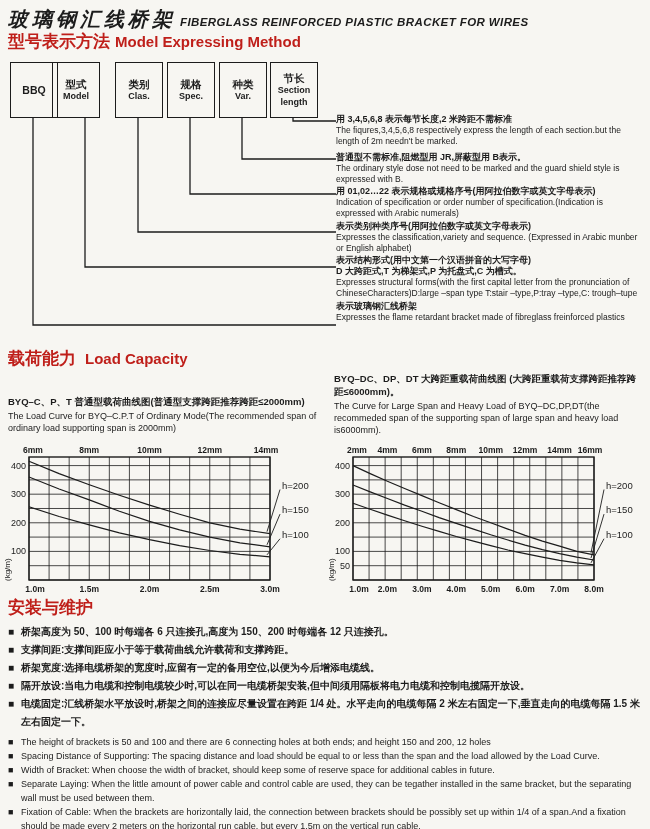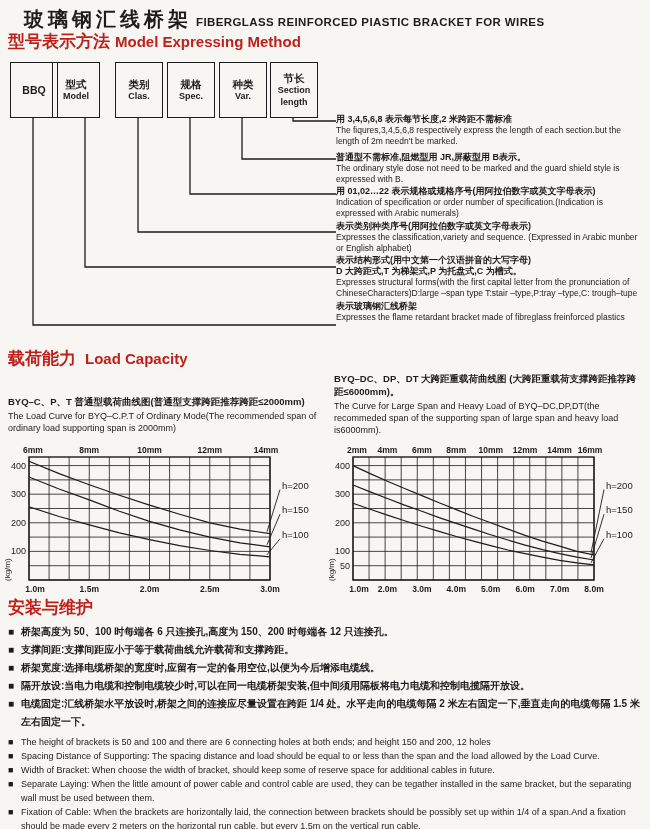--- a/index.html
+++ b/index.html
@@ -3,21 +3,21 @@
 <meta charset="utf-8">
 <style>
   html,body{margin:0;padding:0;}
   body{
     width:650px;height:829px;position:relative;overflow:hidden;
     background:#f7f6f2;color:#1c1c1c;
     font-family:"Liberation Sans","DejaVu Sans",sans-serif;
   }
   .abs{position:absolute;}
   
-  .title-row{top:6px;left:24px;white-space:nowrap;}
+  .title-row{top:6px;left:8px;white-space:nowrap;font-style:italic;}
   .title-zh{font-size:20px;font-weight:bold;letter-spacing:4px;}
   .title-en{font-size:11.5px;font-weight:bold;letter-spacing:.4px;margin-left:4px;}
   .red-heading{color:#bf1f1a;font-weight:bold;}
   .model-heading{top:30px;left:8px;white-space:nowrap;}
   .model-heading .zh{font-size:17px;}
   .model-heading .en{font-size:15px;margin-left:5px;}
   
   .diagram{top:55px;left:0;width:650px;height:292px;}
   .mbox{
     position:absolute;top:7px;width:46px;height:54px;

